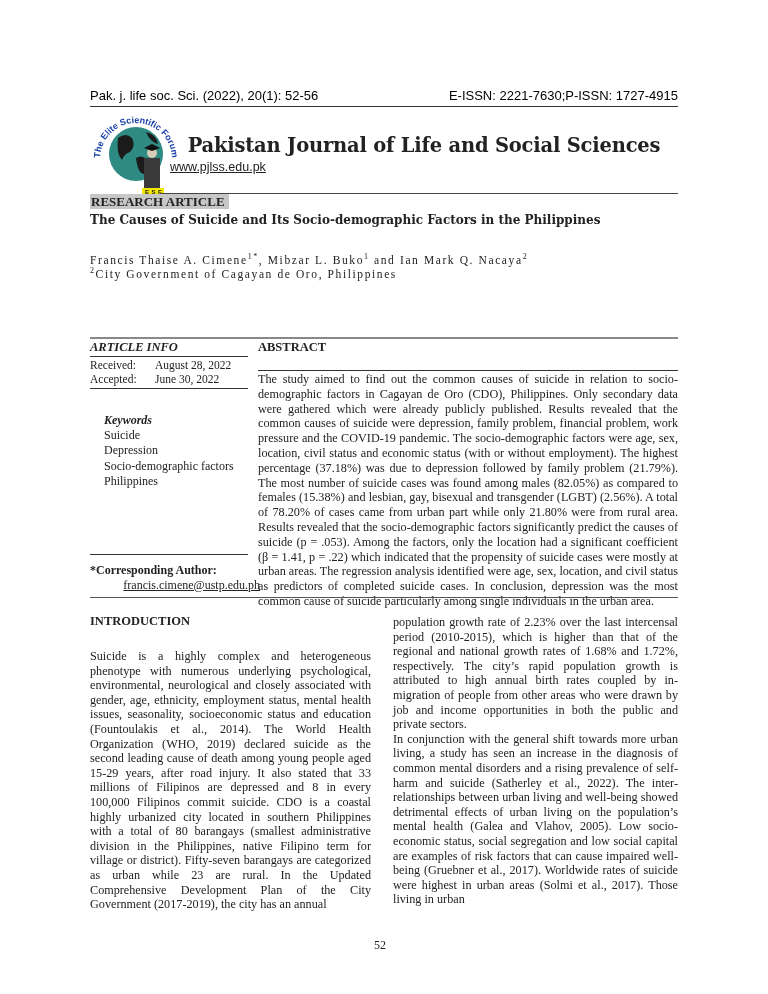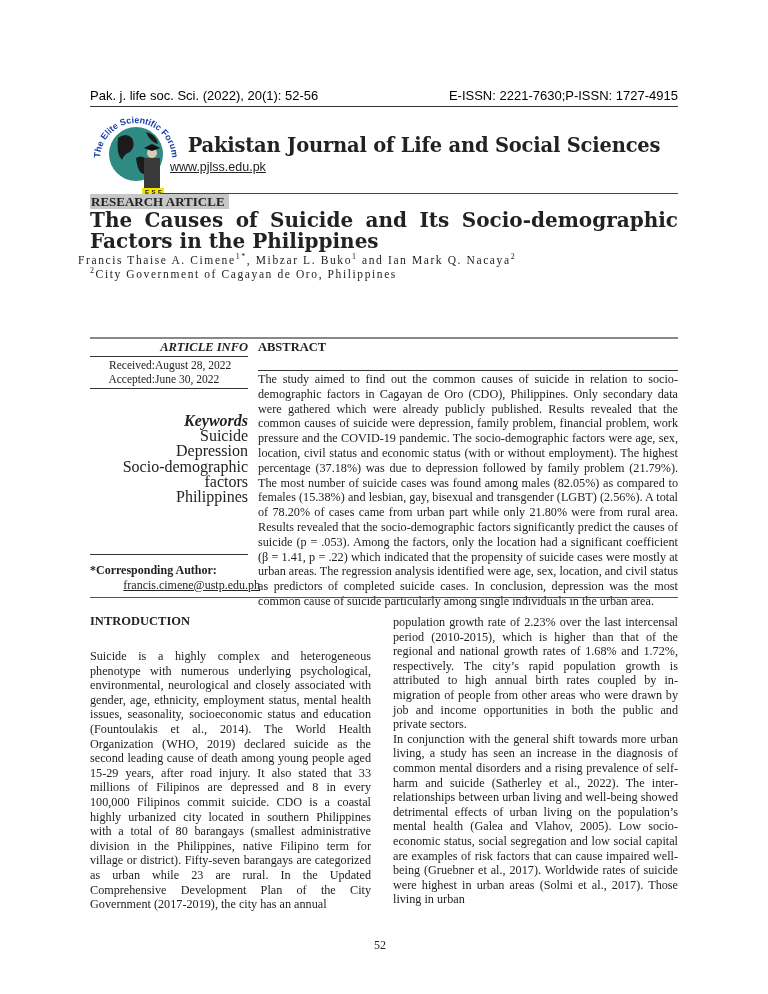--- a/index.html
+++ b/index.html
@@ -10,33 +10,33 @@
   .running-head .left { position: absolute; left: 0; top: 2px; }
   .running-head .right { position: absolute; right: 0; top: 2px; }
 
   .logo { position: absolute; left: 88px; top: 108px; width: 100px; height: 88px; }
   .journal-title { position: absolute; left: 170px; top: 134px; width: 508px; text-align: center; font-family: "DejaVu Serif", serif; font-weight: bold; font-size: 19.5px; color: #222; letter-spacing: -0.2px; }
   .journal-url { position: absolute; left: 170px; top: 160px; width: 508px; font-family: "Liberation Sans", sans-serif; font-size: 12.5px; color: #222; text-decoration: underline; }
 
   .rule-top { position: absolute; left: 160px; top: 193px; width: 518px; height: 0; border-top: 1.5px solid #444; }
   .research-label { position: absolute; left: 90px; top: 194px; background: #c7c7c7; font-weight: bold; font-size: 13px; padding: 0 4px 0 1px; line-height: 15px; color: #222; }
 
-  .article-title { position: absolute; left: 90px; top: 210px; width: 588px; font-family: "DejaVu Serif", serif; font-weight: bold; font-size: 20px; line-height: 21px; text-align: justify; text-align-last: left; color: #222; }
-  .authors { position: absolute; left: 78px; top: 253px; width: 588px; font-size: 11.5px; letter-spacing: 1.6px; color: #222; line-height: 15px; }
+  .article-title { position: absolute; left: 90px; top: 210px; width: 588px; font-family: "DejaVu Serif", serif; font-weight: bold; font-size: 12px; line-height: 21px; text-align: justify; text-align-last: left; color: #222; }
+  .authors { position: absolute; left: 90px; top: 253px; width: 588px; font-size: 11.5px; letter-spacing: 1.6px; color: #222; line-height: 15px; }
   .affils { position: absolute; left: 90px; top: 267px; width: 588px; font-size: 11.5px; letter-spacing: 1.6px; color: #222; line-height: 15.5px; text-align: justify; }
   .affils p { margin: 0; }
   sup { font-size: 8px; line-height: 0; }
 
   .rule-info-top { position: absolute; left: 90px; top: 337px; width: 588px; border-top: 2px solid #888; }
-  .info-col { position: absolute; left: 90px; top: 340px; width: 158px; font-size: 12px; color: #222; text-align: right; }
+  .info-col { position: absolute; left: 90px; top: 340px; width: 158px; font-size: 12px; color: #222; }
   .info-head { font-style: italic; font-weight: bold; font-size: 12.5px; border-bottom: 1.2px solid #333; line-height: 15px; padding-bottom: 1px; }
   .dates { border-bottom: 1.2px solid #333; padding: 1px 0 2px; }
   .date-row { display: flex; line-height: 14px; font-size: 11.5px; }
   .date-row .k { width: 65px; }
-  .keywords { margin-top: 24px; line-height: 15.2px; font-size: 16px; }
+  .keywords { margin-top: 24px; line-height: 15.2px; font-size: 12px; margin-left: 14px; }
   .keywords .kh { font-style: italic; font-weight: bold; }
   .info-sep { position: absolute; left: 90px; top: 554px; width: 158px; border-top: 1.2px solid #333; }
   .corr { position: absolute; left: 90px; top: 563px; width: 170px; font-size: 12px; line-height: 14.5px; }
   .corr .ch { font-weight: bold; }
   .corr .mail { text-decoration: underline; text-align: right; }
 
   .abstract-col { position: absolute; left: 258px; top: 340px; width: 420px; font-size: 12.2px; color: #222; }
   .abs-head { font-weight: bold; font-size: 12.5px; border-bottom: 1.2px solid #333; line-height: 15px; padding-bottom: 15px; }
   .abs-text { text-align: justify; line-height: 14.8px; margin: 1px 0 16px; }
   .abs-rule { position: absolute; left: 90px; top: 597px; width: 588px; border-top: 1.2px solid #555; }

